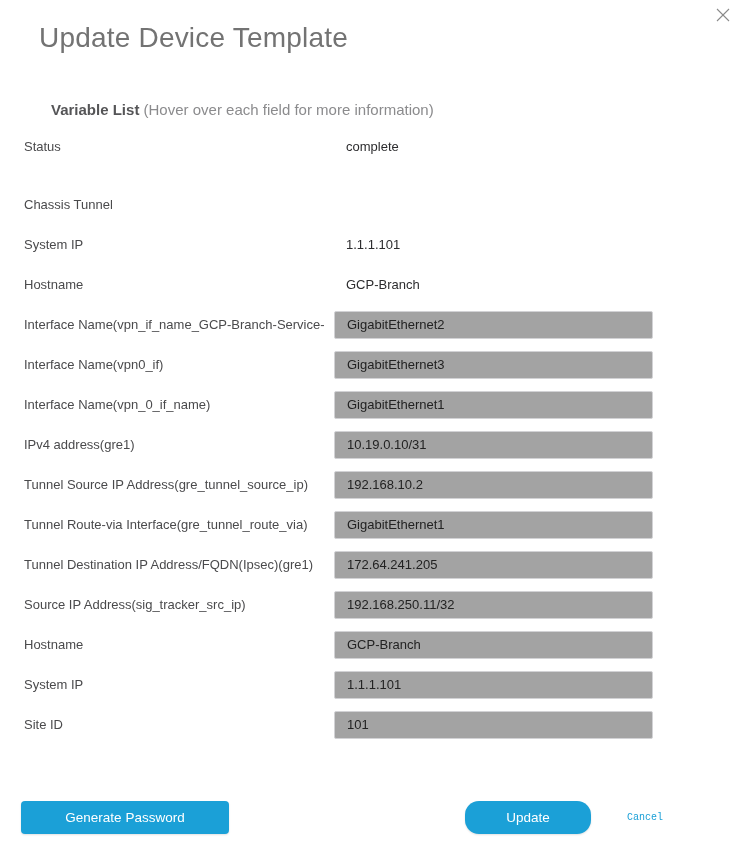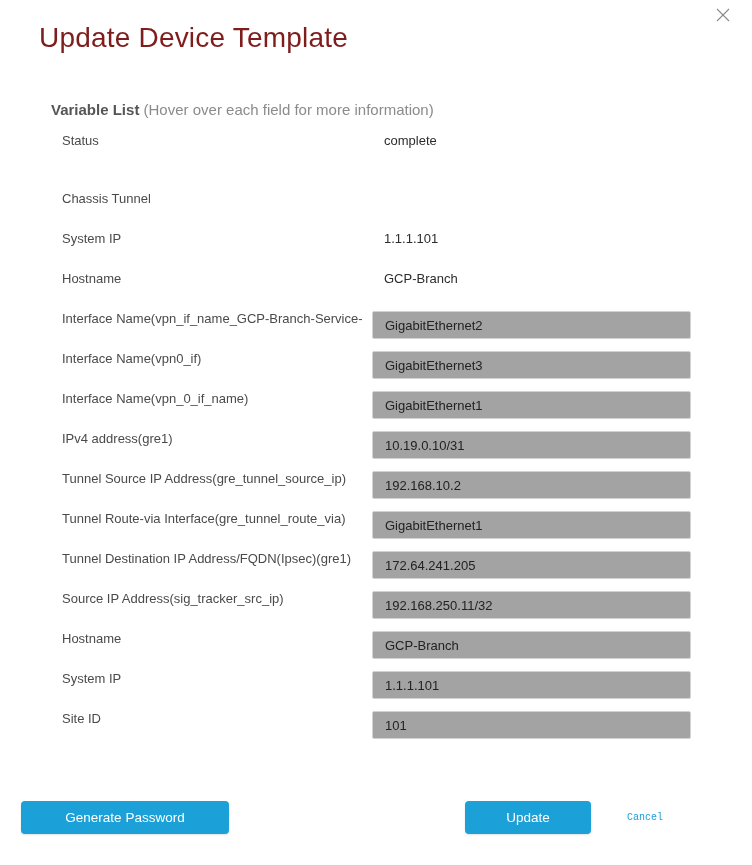--- a/index.html
+++ b/index.html
@@ -18,35 +18,34 @@
   .close-btn {
     position: absolute; top: 4px; right: 18px;
     width: 22px; height: 22px;
     background: none; border: none; padding: 4px;
     cursor: pointer;
   }
   .close-btn svg { display: block; }
   .dialog-title {
     margin: 0; padding: 22px 0 0 39px;
     font-size: 28px; line-height: 32px;
-    font-weight: 400; color: #7f1d1d;
+    font-weight: 400; color: #737373;
     letter-spacing: 0.2px;
   }
   .section-line {
     margin: 48px 0 0 51px;
     font-size: 15px; line-height: 16px;
   }
   .section-title { font-weight: 700; color: #555557; }
   .section-hint { font-weight: 400; color: #8b8b8d; }
   .rows { margin-top: 15px; }
   .row {
-    display: flex; align-items: flex-start;
+    display: flex; align-items: center;
     height: 27px; margin-bottom: 13px;
     padding-left: 24px;
-    margin-left: 38px;
   }
   .row-gap { margin-bottom: 31px; }
   .label {
     width: 310px; flex: 0 0 310px;
     font-size: 13px; color: #4a4a4c;
     white-space: nowrap; overflow: hidden;
   }
   .static-value {
     margin-left: 12px;
     font-size: 13px; color: #2c2c2e;
@@ -68,21 +67,21 @@
   .btn {
     height: 33px;
     background: var(--primary, #1ba0d7);
     color: #fff; border: none; border-radius: 4px;
     font-family: "Liberation Sans", sans-serif;
     font-size: 13.5px;
     cursor: pointer;
     box-shadow: 0 1px 2px rgba(0,0,0,0.12);
   }
   .btn-generate { margin-left: 21px; width: 208px; }
-  .btn-update { margin-left: auto; width: 126px; }
+  .btn-update { margin-left: auto; width: 126px; border-radius: 14px; }
   .cancel-link {
     margin-left: 36px; margin-right: 89px;
     background: none; border: none; padding: 0;
     font-family: Liberation Mono, monospace;
     font-size: 10px; color: var(--primary, #1ba0d7);
     cursor: pointer;
   }
 </style>
 </head>
 <body>

